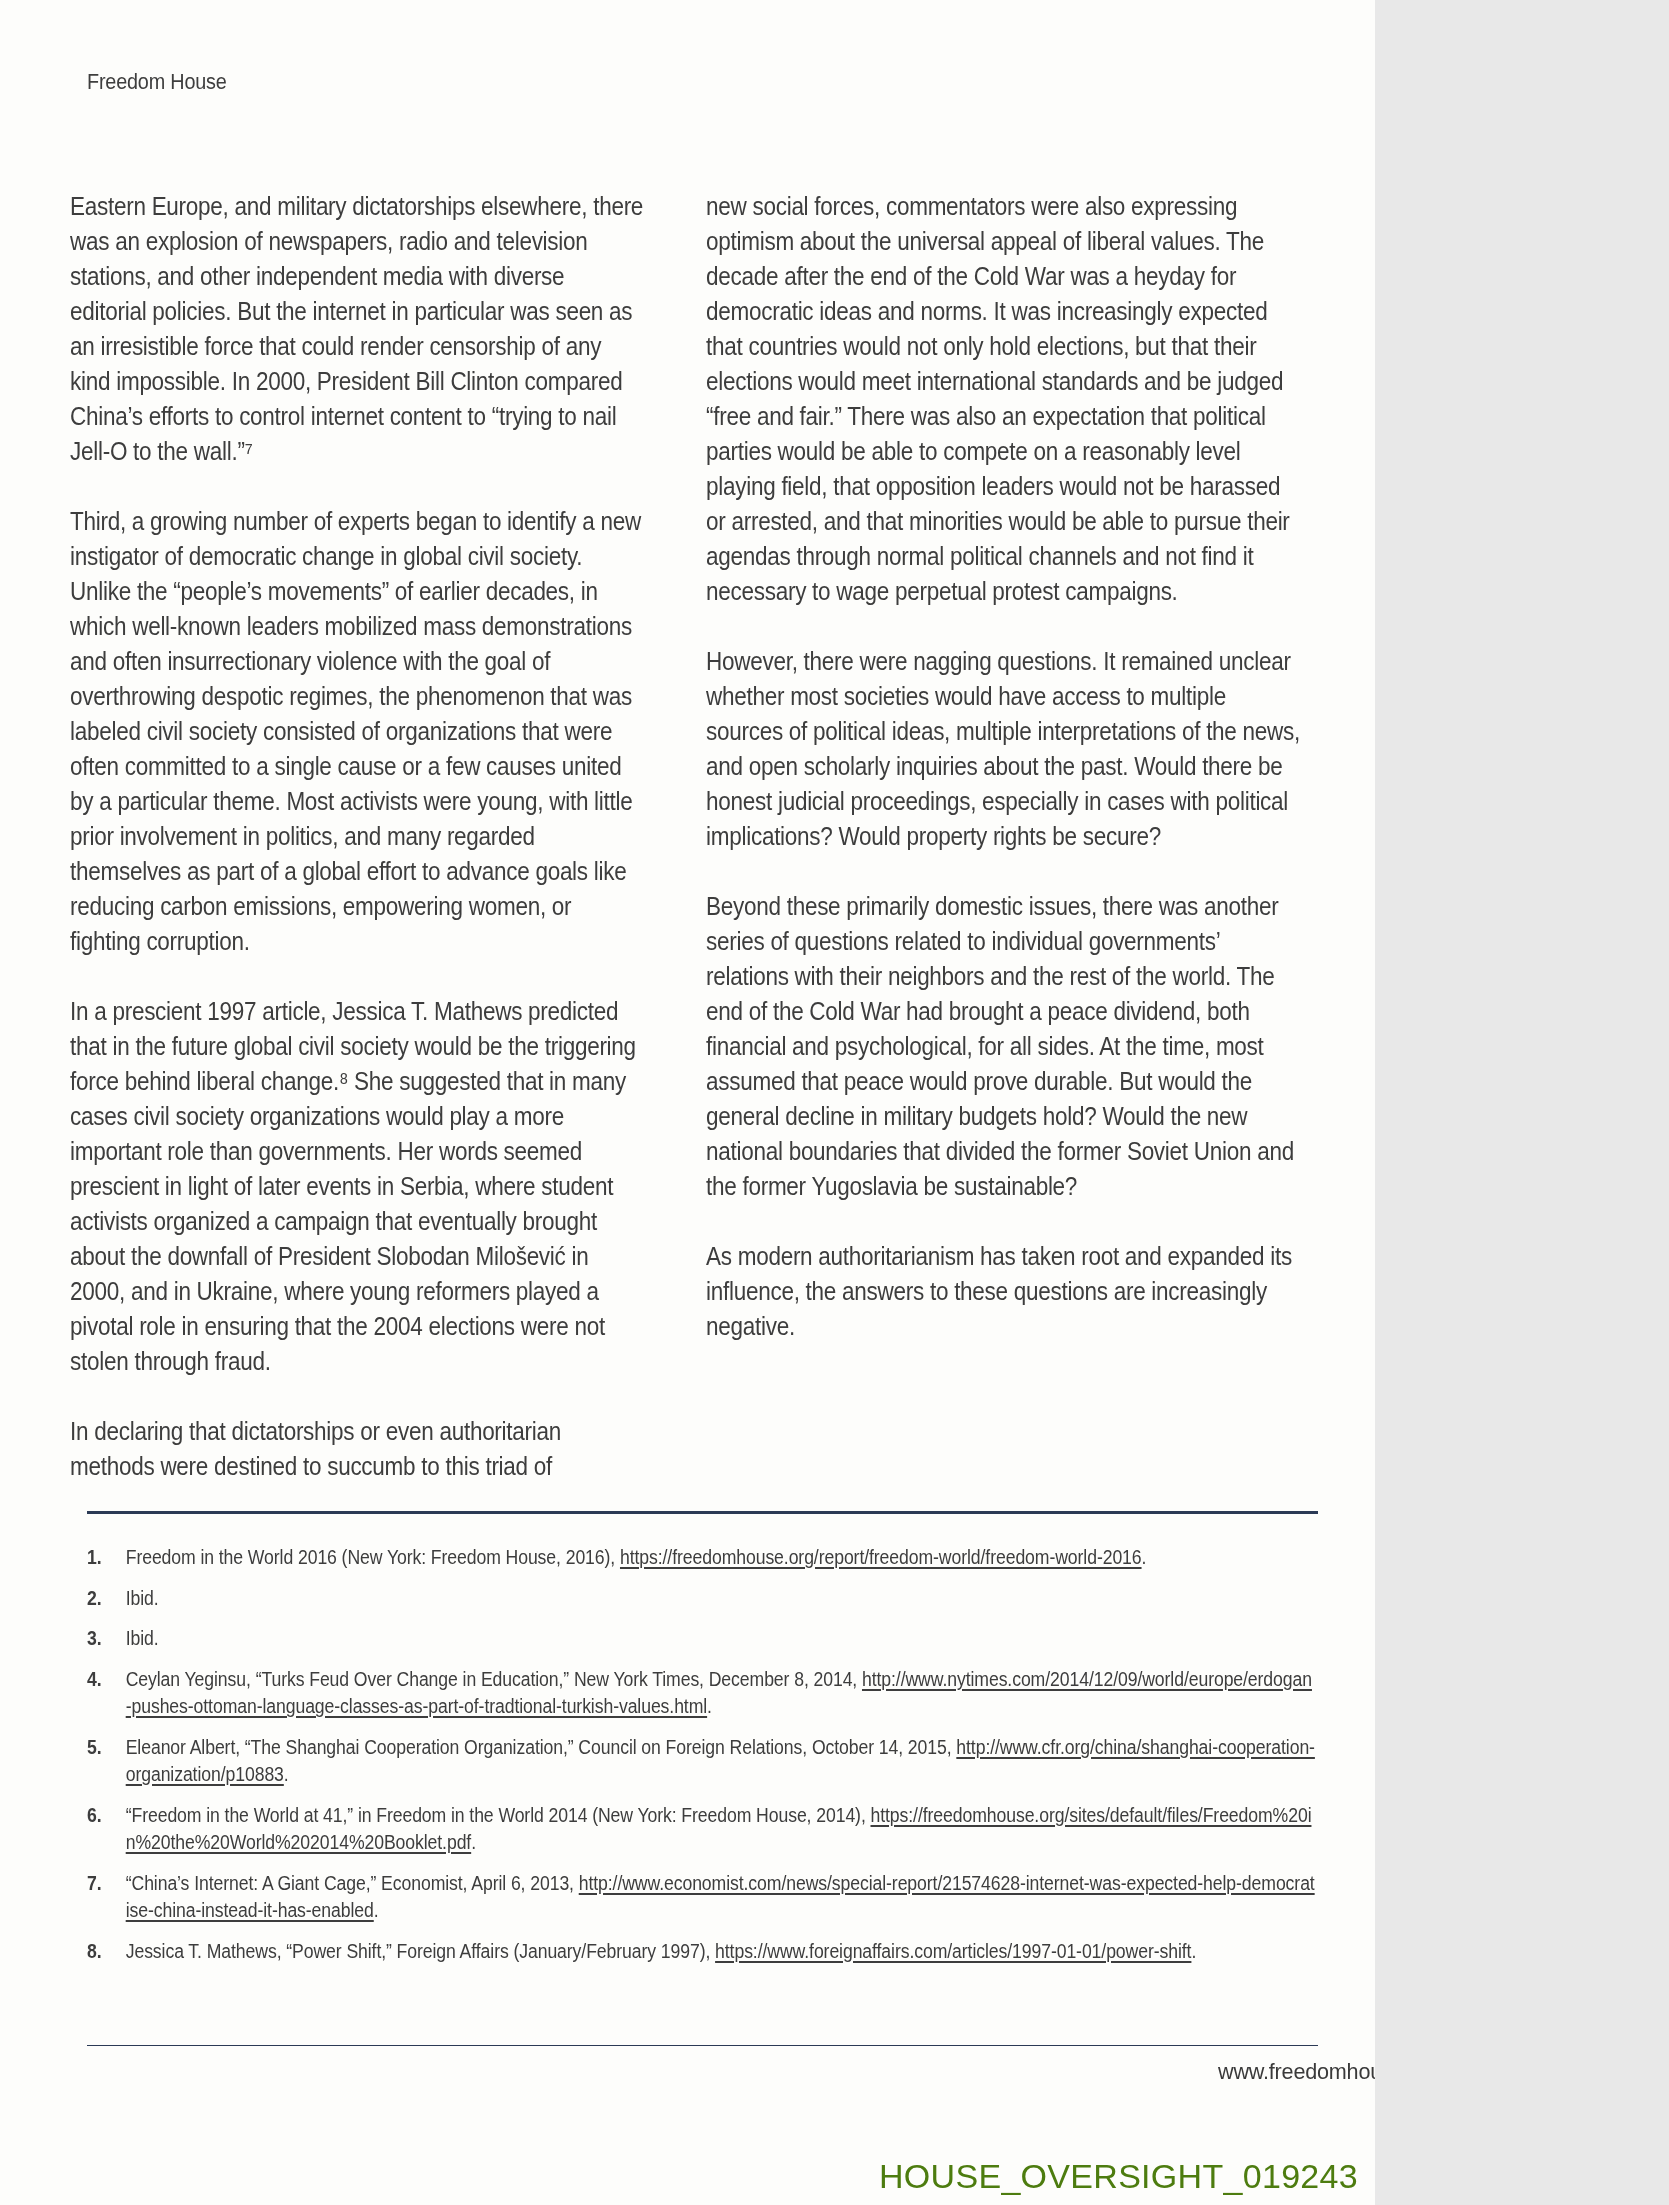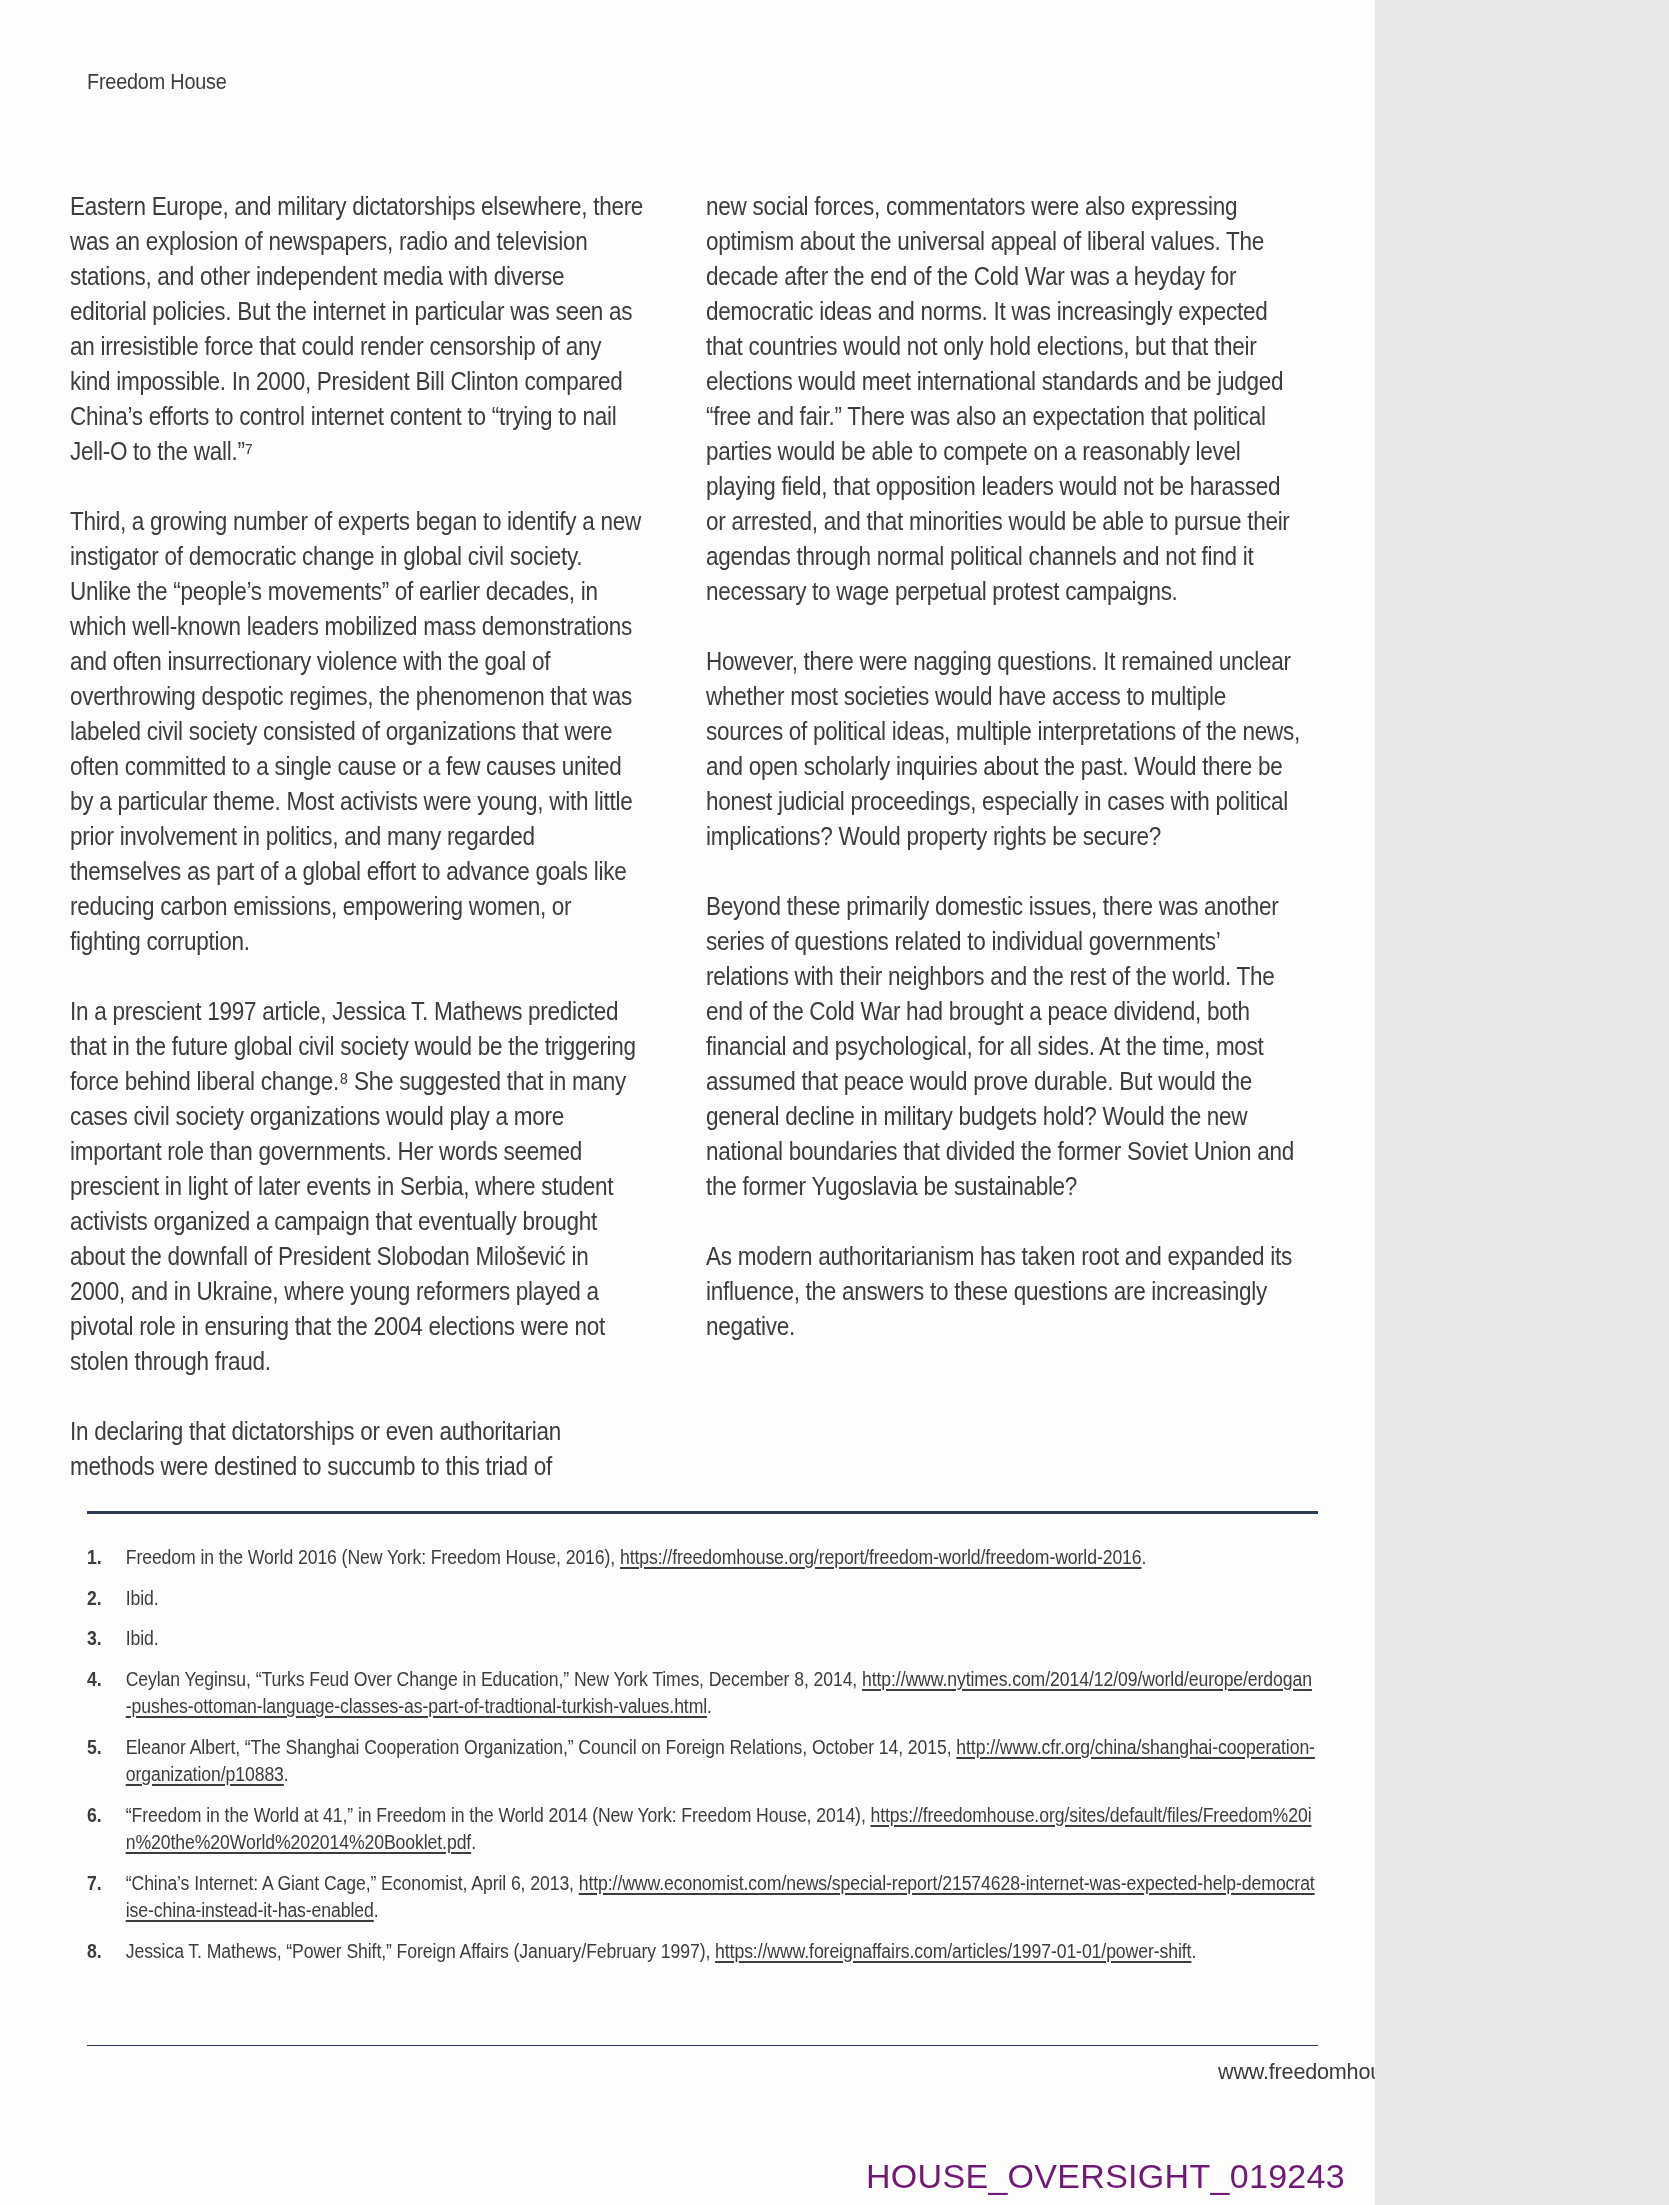--- a/index.html
+++ b/index.html
@@ -79,24 +79,24 @@
     margin-top: 11.8px;
     display: flex;
     justify-content: flex-end;
     align-items: baseline;
   }
   .footer-url  { font-size: 21.6px; color: #3a3a3a; letter-spacing: -0.2px; }
   .footer-page { font-size: 23.6px; color: #2b3a55; }
 
   .stamp {
     position: absolute;
-    right: 30px;
+    right: 17px;
     top: 2157px;
     font-size: 34px;
-    color: #701a75;
+    color: #4d7c0f;
     letter-spacing: 0.3px;
   }
 </style>
 </head>
 <body>
 
 <div class="page">
 
   <div class="header condensed">
     <span>Freedom House</span>

